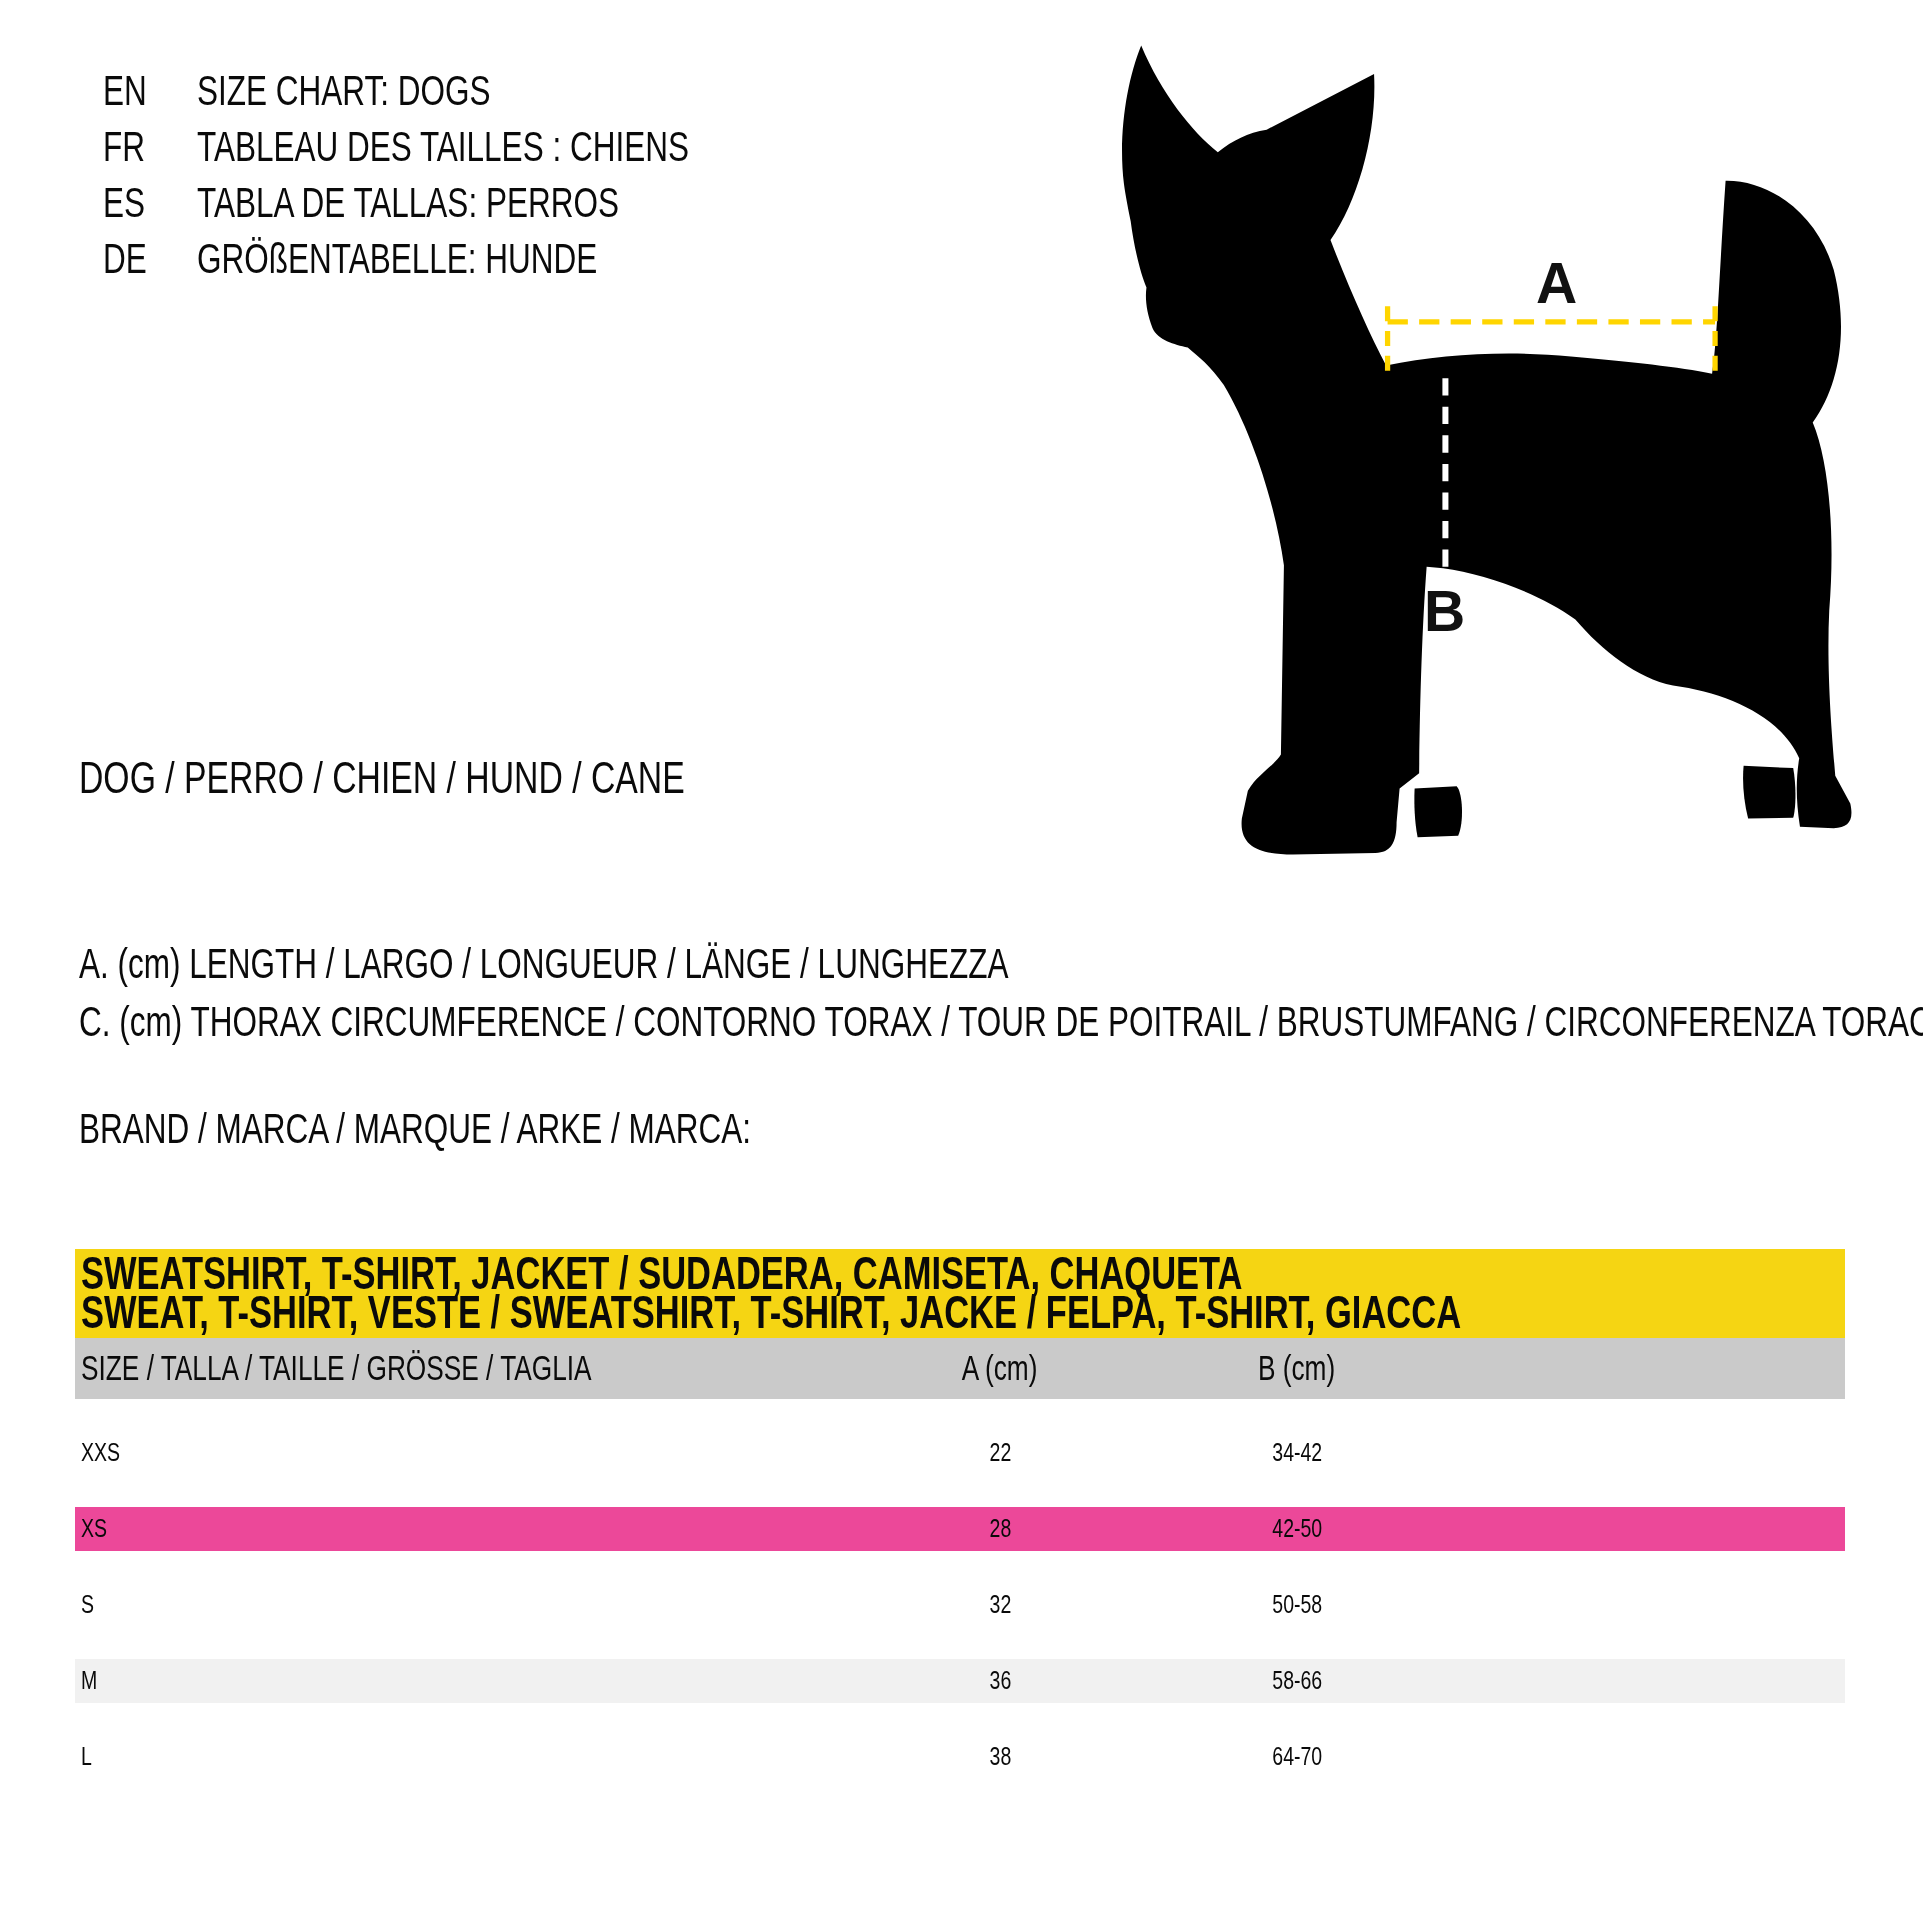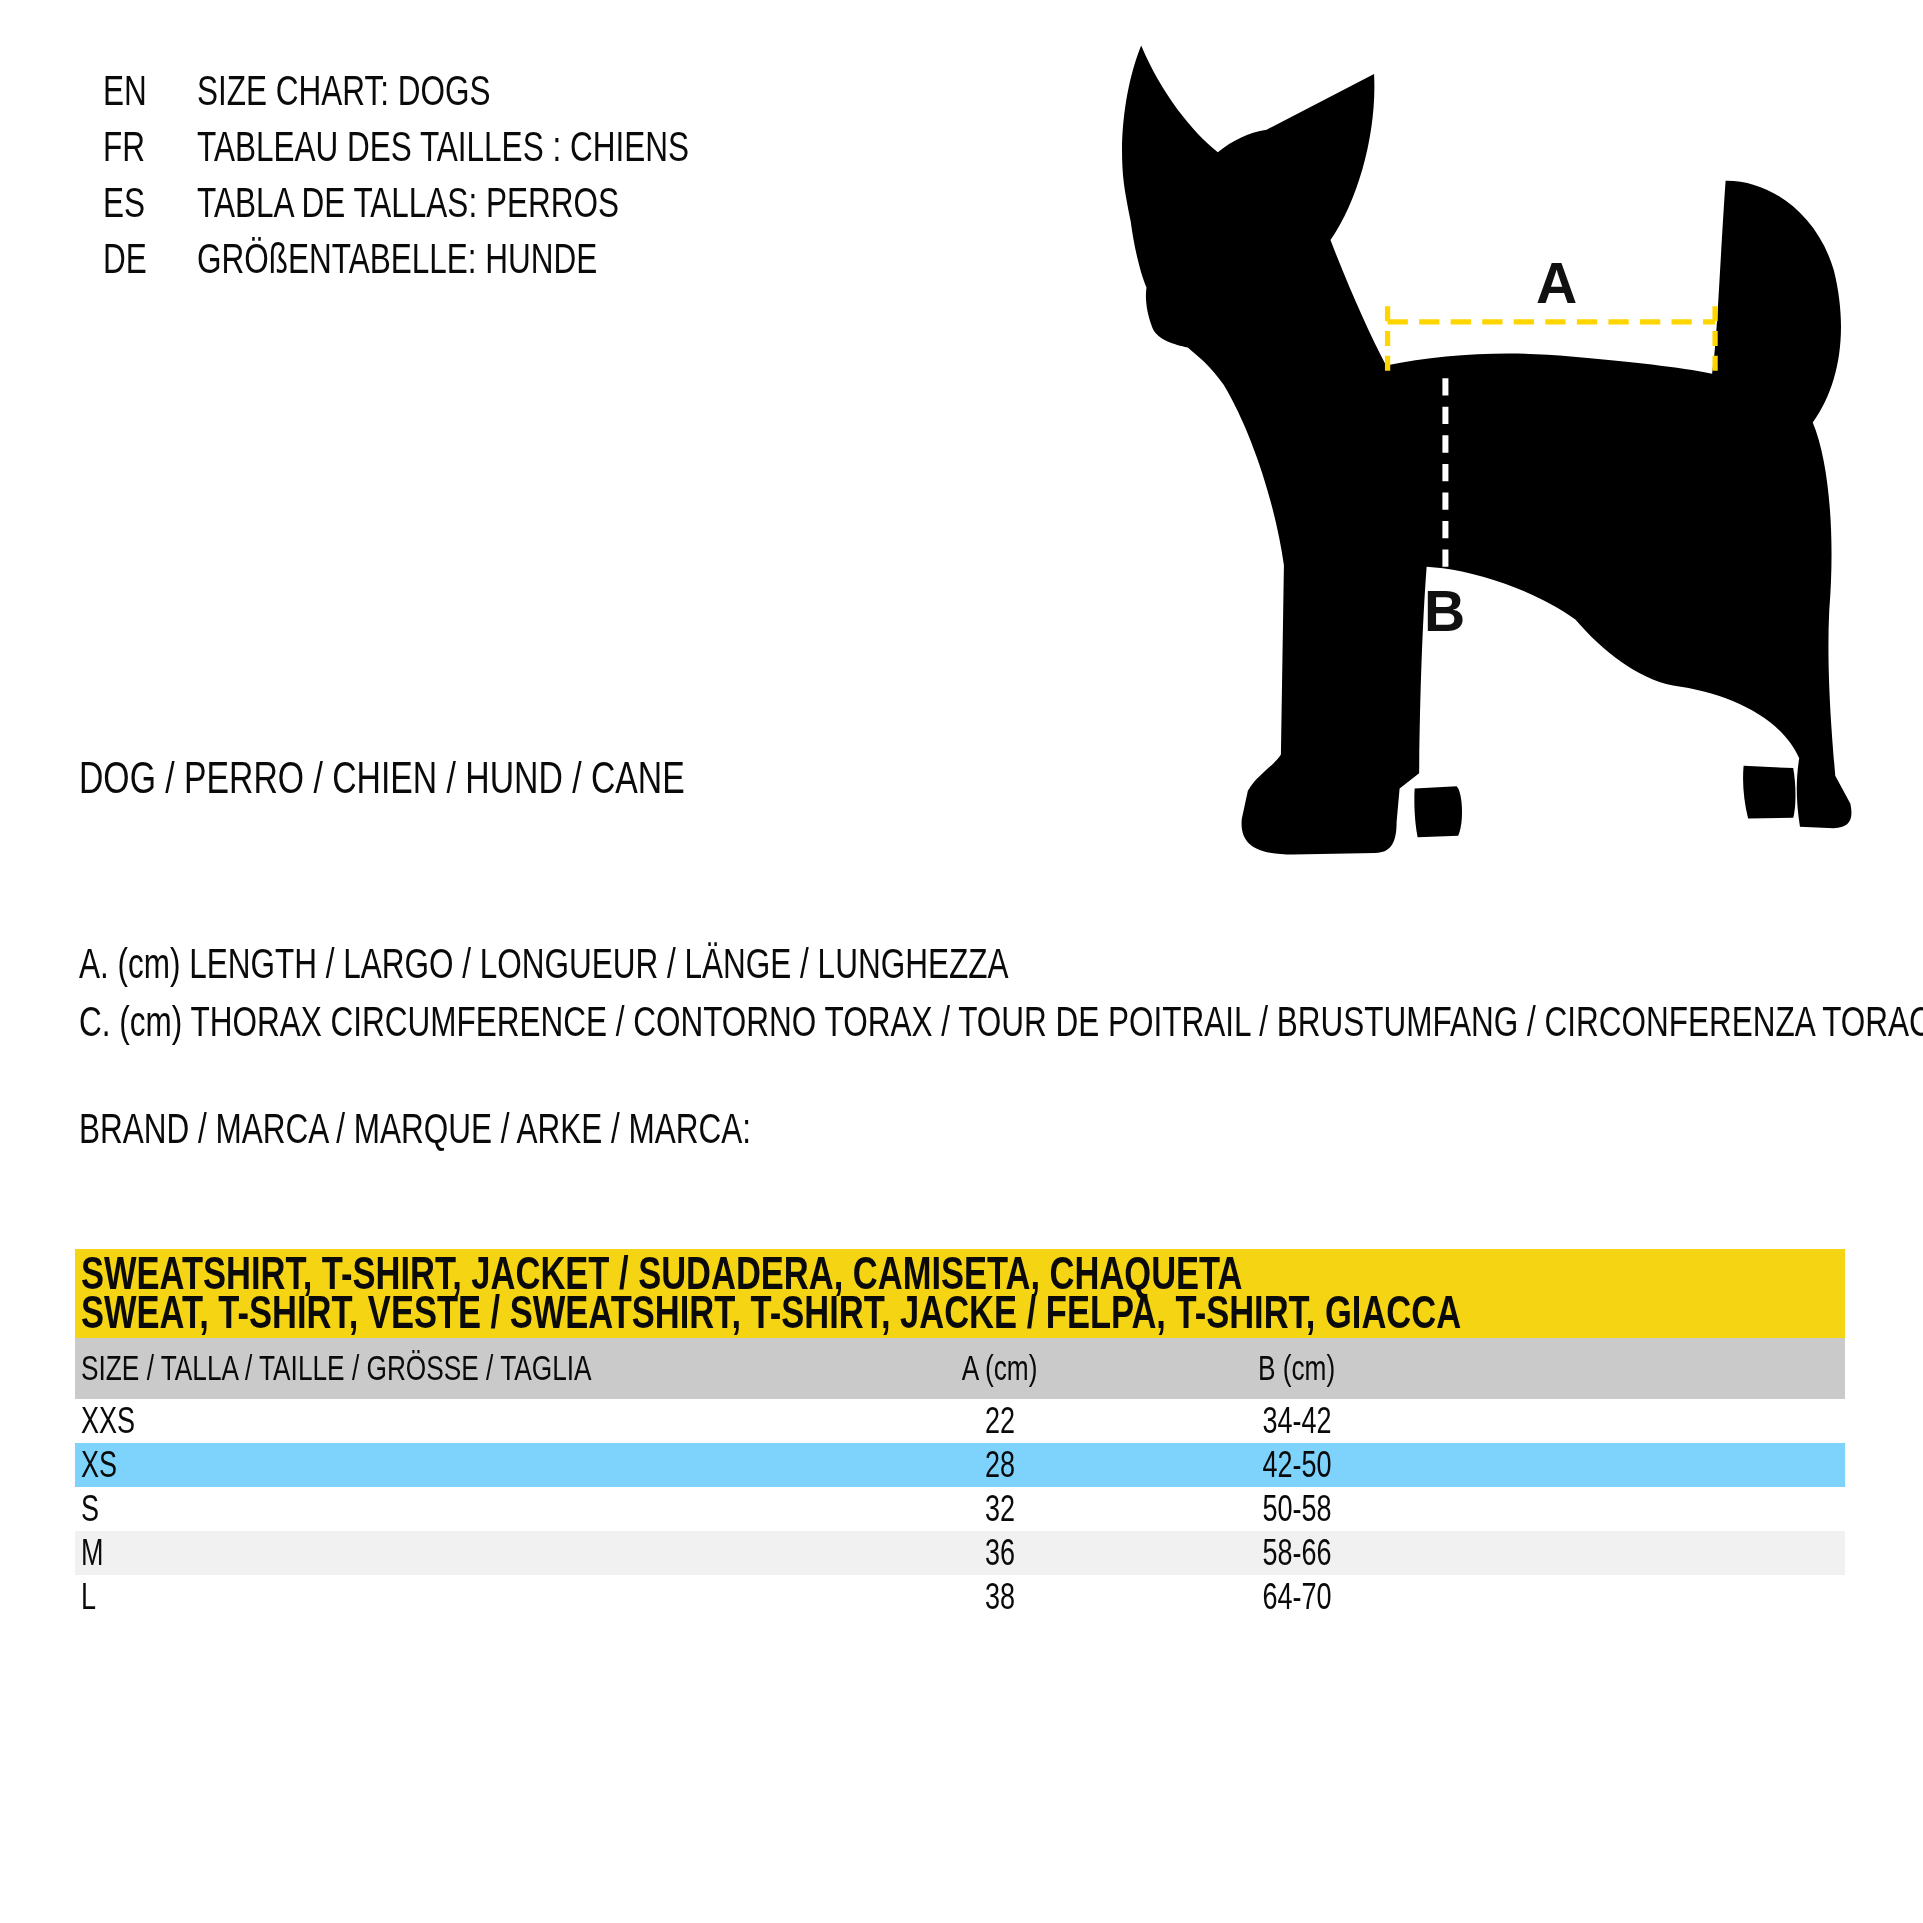--- a/index.html
+++ b/index.html
@@ -28,21 +28,21 @@
   .legend-line{font-size:42px;line-height:58px;height:58px;}
   .brand-line{left:79px;top:1108px;font-size:42px;line-height:42px;}
 
   
   .size-table{left:75px;top:1249px;width:1770px;}
   .banner{background:#F5D513;padding:4.5px 0 6px 6px;}
   .banner-line{display:block;font-weight:bold;font-size:46px;line-height:39px;}
   .banner-line .cond{transform-origin:0 50%;}
   .grid-row{display:grid;grid-template-columns:767px 316px 278px 1fr;align-items:center;}
   .hdr-row{background:#CACACA;height:61px;font-size:35px;text-decoration:underline;}
-  .data-row{height:44px;font-size:36px;}
+  .data-row{height:44px;font-size:26px;margin-top:32px;}
   .data-row.alt{background:#F1F1F1;}
   .cell-left{padding-left:6px;text-align:left;}
   .cell-center{text-align:center;}
 </style>
 </head>
 <body>
 
 <div class="abs lang-list">
   <div class="lang-row">
     <span class="lang-code"><span class="cond">EN</span></span>
@@ -146,21 +146,21 @@
     <div class="cell-center"><span class="cond-c">B (cm)</span></div>
     <div></div>
   </div>
 
   <div class="grid-row data-row">
     <div class="cell-left"><span class="cond">XXS</span></div>
     <div class="cell-center"><span class="cond-c">22</span></div>
     <div class="cell-center"><span class="cond-c">34-42</span></div>
     <div></div>
   </div>
-  <div class="grid-row data-row alt" style="background: #7dd3fc;">
+  <div class="grid-row data-row alt" style="background: #ec4899;">
     <div class="cell-left"><span class="cond">XS</span></div>
     <div class="cell-center"><span class="cond-c">28</span></div>
     <div class="cell-center"><span class="cond-c">42-50</span></div>
     <div></div>
   </div>
   <div class="grid-row data-row">
     <div class="cell-left"><span class="cond">S</span></div>
     <div class="cell-center"><span class="cond-c">32</span></div>
     <div class="cell-center"><span class="cond-c">50-58</span></div>
     <div></div>

